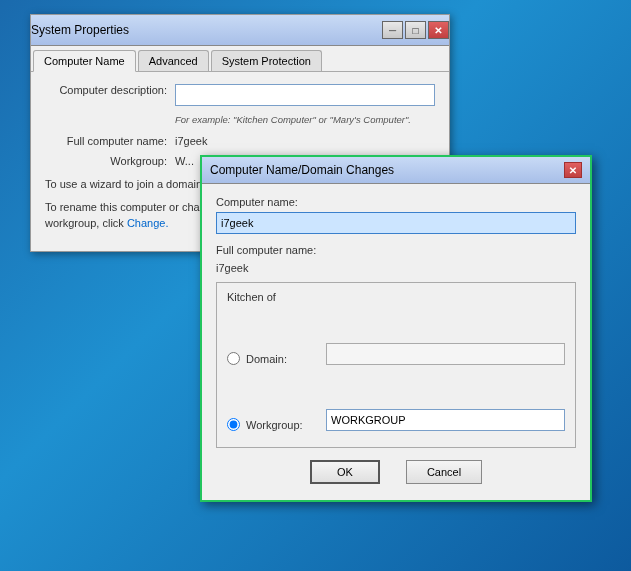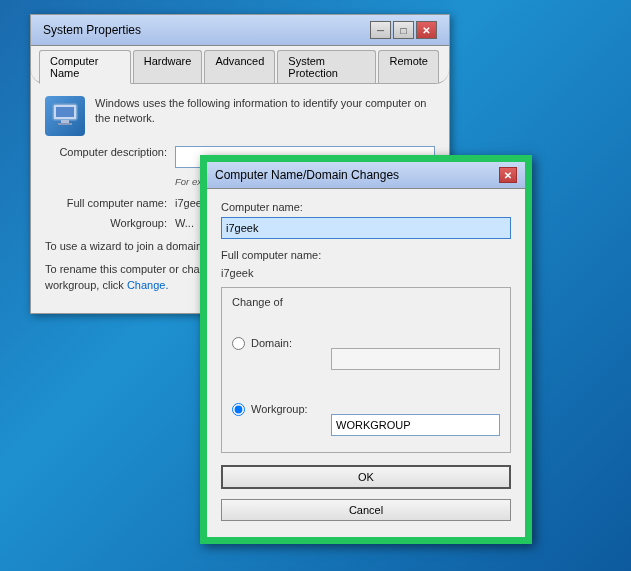--- a/index.html
+++ b/index.html
@@ -18,21 +18,21 @@
       position: absolute;
       top: 14px;
       left: 30px;
       width: 420px;
       background: #f0f0f0;
       border: 1px solid #999;
       box-shadow: 2px 2px 8px rgba(0,0,0,0.4);
     }
     .sys-titlebar {
       background: linear-gradient(to bottom, #c8daf5 0%, #a8bfe8 100%);
-      padding: 6px 12px;
+      padding: 6px 0;
       display: flex;
       align-items: center;
       justify-content: space-between;
       border-bottom: 1px solid #888;
     }
     .sys-titlebar-title {
       font-size: 12px;
       font-weight: normal;
       color: #000;
     }
@@ -55,23 +55,22 @@
     }
     .title-btn.close-btn {
       background: linear-gradient(to bottom, #e06060, #c04040);
       color: white;
     }
 
     
     .tabs-bar {
       display: flex;
       background: #f0f0f0;
-      padding: 4px 8px 0;
+      padding: 4px 2px 0;
       border-bottom: 1px solid #aaa;
-      border-radius: 14px;
     }
     .tab {
       padding: 4px 10px;
       border: 1px solid #aaa;
       border-bottom: none;
       background: #e0e0e0;
       cursor: pointer;
       font-size: 11px;
       margin-right: 2px;
       border-radius: 3px 3px 0 0;
@@ -144,23 +143,23 @@
     .small-text {
       font-size: 11px;
       color: #333;
       margin-bottom: 8px;
       line-height: 1.4;
     }
     .dialog {
       position: absolute;
       top: 155px;
       left: 200px;
-      width: 332px;
-      background: #f0f0f0;
-      border: 7px solid #22c55e;
+      width: 392px;
+      background: #f0f0f0;
+      border: 2px solid #22c55e;
       box-shadow: 3px 3px 10px rgba(0,0,0,0.5);
     }
     .dialog-titlebar {
       background: linear-gradient(to bottom, #c8daf5 0%, #a8bfe8 100%);
       padding: 5px 8px;
       display: flex;
       align-items: center;
       justify-content: space-between;
       border-bottom: 1px solid #888;
     }
@@ -229,21 +228,21 @@
       padding: 8px 10px 10px;
       margin-bottom: 12px;
     }
     .member-of-label {
       font-size: 11px;
       color: #333;
       margin-bottom: 8px;
     }
     .radio-row {
       display: flex;
-      align-items: center;
+      align-items: flex-end;
       margin-bottom: 6px;
     }
     .radio-row input[type=radio] {
       margin-right: 6px;
     }
     .radio-label {
       font-size: 11px;
       color: #333;
       width: 80px;
     }
@@ -256,23 +255,22 @@
       font-size: 11px;
       margin-top: 32px;
     }
     .radio-input.active-input {
       background: white;
       border: 1px solid #7a9fc9;
     }
     .dialog-buttons {
       display: flex;
       justify-content: center;
-      gap: 10px;
+      gap: 26px;
       padding-bottom: 4px;
-      flex-direction: column;
     }
     .dlg-btn {
       padding: 4px 20px;
       font-size: 11px;
       border: 1px solid #888;
       background: linear-gradient(to bottom, #f5f5f5, #e0e0e0);
       cursor: pointer;
       min-width: 70px;
     }
     .dlg-btn.default {
@@ -287,38 +285,25 @@
     <span class="sys-titlebar-title">System Properties</span>
     <div class="sys-titlebar-controls">
       <div class="title-btn">─</div>
       <div class="title-btn">□</div>
       <div class="title-btn close-btn">✕</div>
     </div>
   </div>
 
   <div class="tabs-bar">
     <div class="tab active">Computer Name</div>
-    <div class="tab">Hardware</div>
     <div class="tab">Advanced</div>
     <div class="tab">System Protection</div>
-    <div class="tab">Remote</div>
   </div>
 
   <div class="sys-content">
-    <div class="sys-info-row">
-      <div class="sys-icon">
-        <svg viewBox="0 0 28 28" fill="none" xmlns="http://www.w3.org/2000/svg">
-          <rect x="2" y="2" width="24" height="16" rx="2" fill="#c8d8f0" stroke="#6699cc" stroke-width="1.5"></rect>
-          <rect x="5" y="5" width="18" height="10" fill="#5588cc"></rect>
-          <rect x="10" y="18" width="8" height="3" fill="#b0c0dc"></rect>
-          <rect x="7" y="21" width="14" height="2" fill="#8899bb"></rect>
-        </svg>
-      </div>
-      <div class="sys-desc-text">Windows uses the following information to identify your computer on the network.</div>
-    </div>
 
     <div class="field-row">
       <span class="field-label">Computer description:</span>
       <input class="field-input" type="text" value="" style="">
     </div>
     <div class="field-hint" style="font-size:9.5px; color:#555; margin-left:130px; margin-bottom:10px; font-style:italic;">For example: "Kitchen Computer" or "Mary's Computer".</div>
 
     <div class="field-row">
       <span class="field-label">Full computer name:</span>
       <span class="field-value">i7geek</span>
@@ -345,21 +330,21 @@
     <div class="dlg-field-label">Computer name:</div>
     <input class="dlg-input selected" type="text" value="i7geek" style="">
 
     <div class="dlg-value">
       <span>Full computer name:</span>
     </div>
     <div class="dlg-value" style="margin-bottom:8px;">i7geek</div>
 
 
     <div class="member-of-box">
-      <div class="member-of-label">Change of</div>
+      <div class="member-of-label">Kitchen of</div>
       <div class="radio-row">
         <input type="radio" name="membership" style="">
         <span class="radio-label">Domain:</span>
         <input class="radio-input" type="text" value="" style="">
       </div>
       <div style="height:6px;"></div>
       <div class="radio-row">
         <input type="radio" name="membership" checked="" style="">
         <span class="radio-label">Workgroup:</span>
         <input class="radio-input active-input" type="text" value="WORKGROUP" style="">

